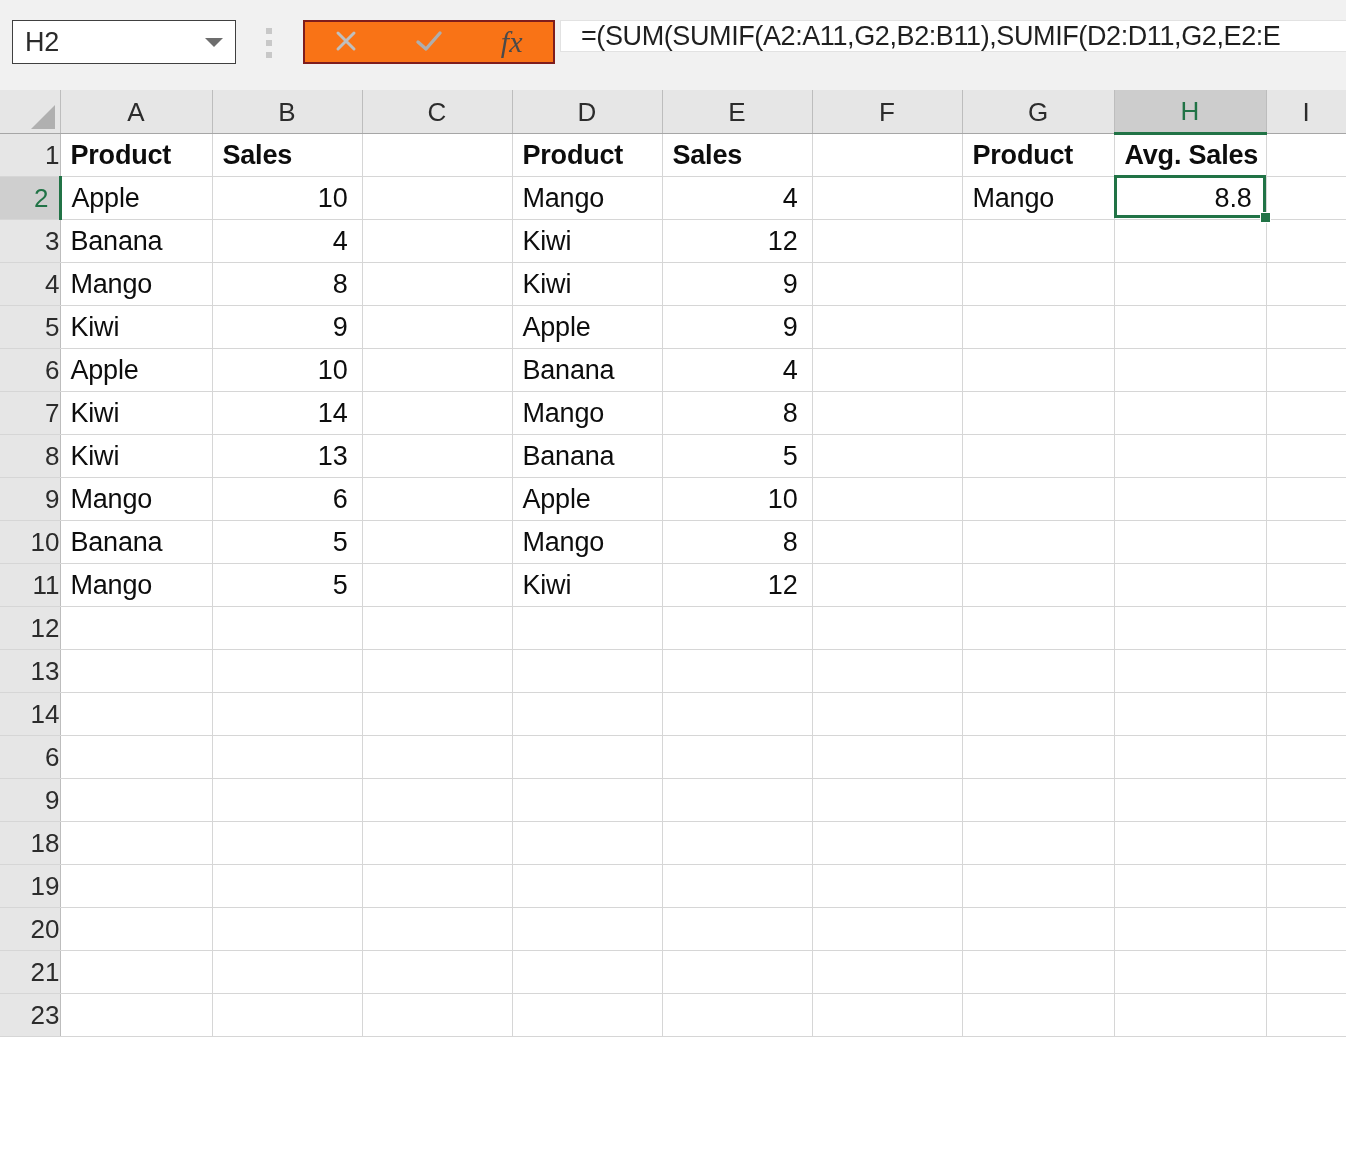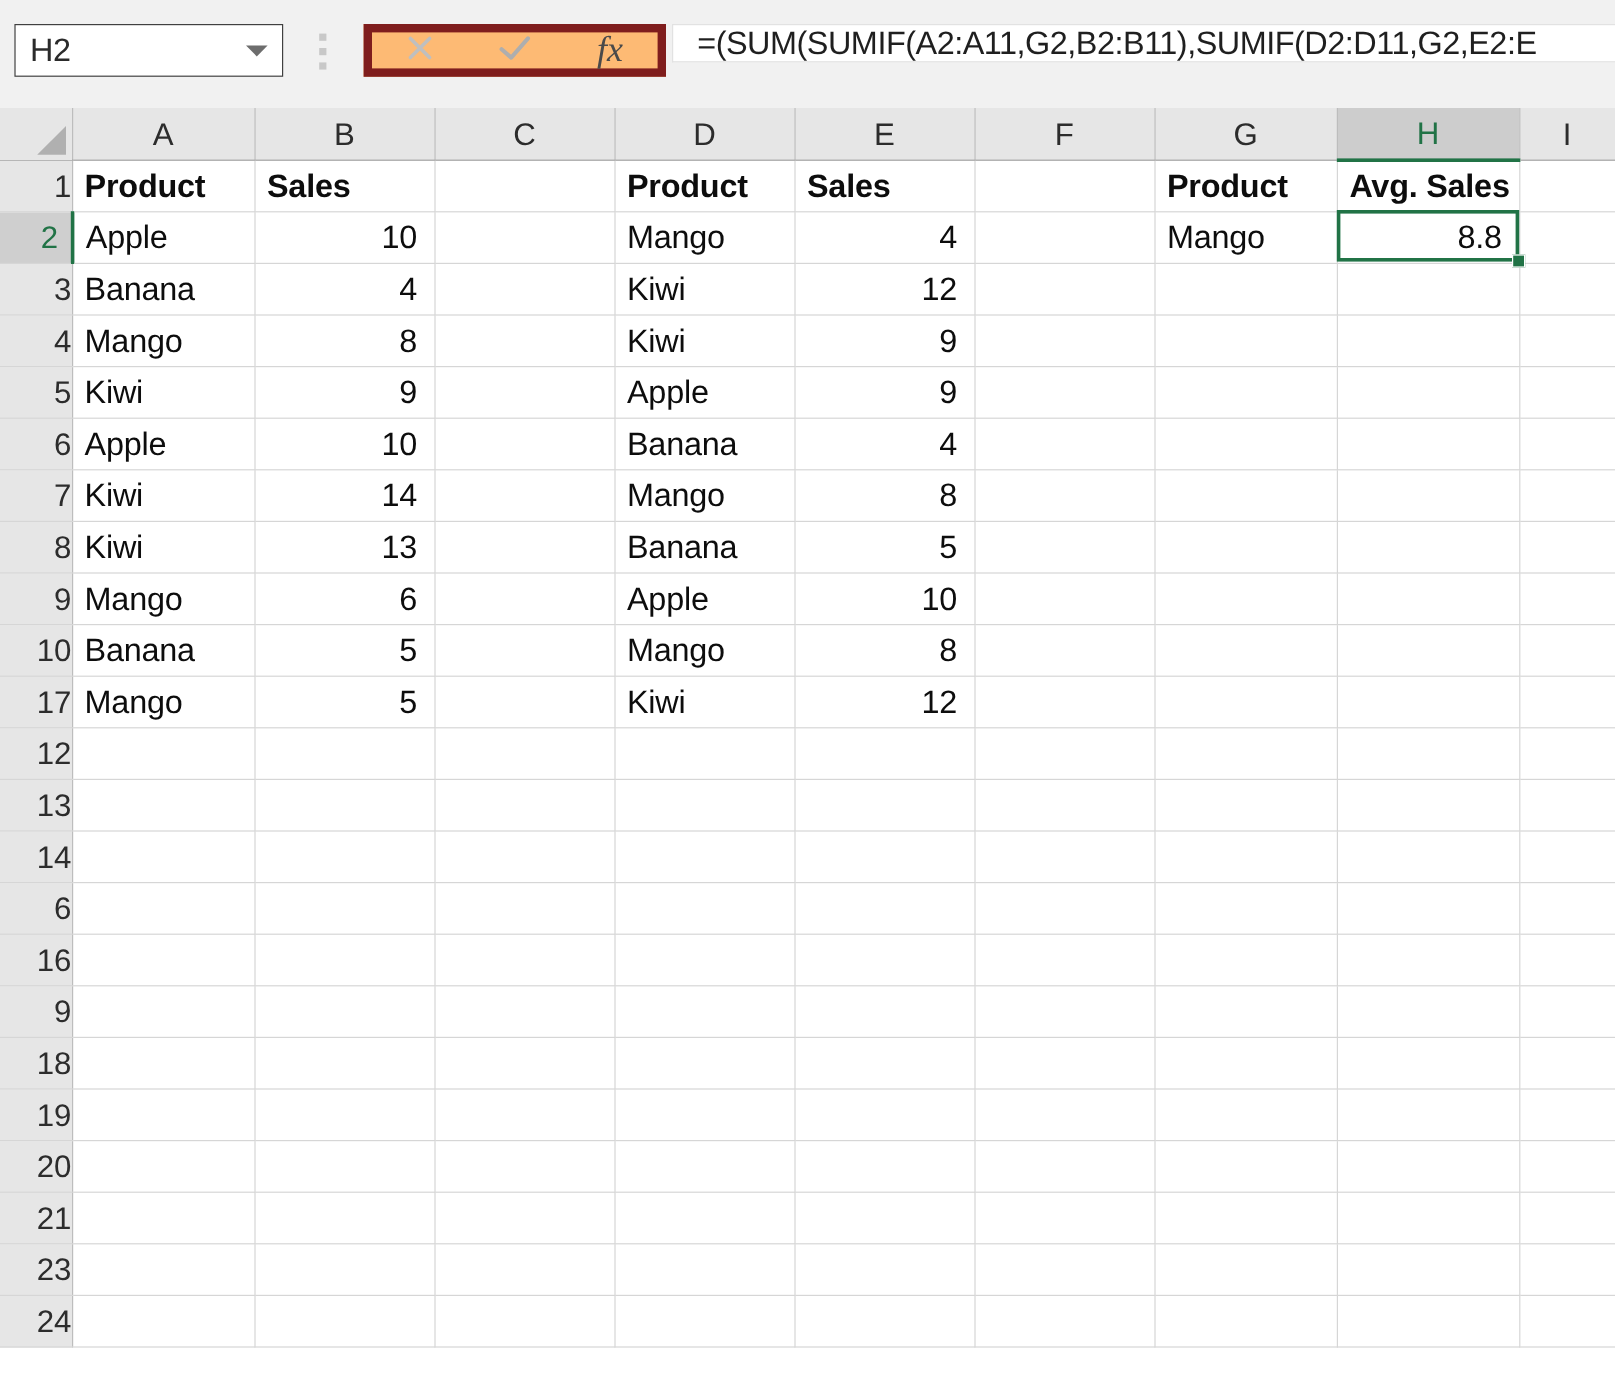--- a/index.html
+++ b/index.html
@@ -66,22 +66,22 @@
     width: 6px;
     height: 6px;
     background: #c8c8c8;
   }
   .fbuttons {
     position: absolute;
     left: 303px;
     top: 20px;
     width: 252px;
     height: 44px;
-    background: #fdba74;
-    border: 7px solid #7f1d1d;
+    background: #f97316;
+    border: 2px solid #7f1d1d;
     box-sizing: border-box;
     display: flex;
     align-items: center;
   }
   .fbtn {
     flex: 1;
     text-align: center;
     line-height: 1;
   }
   .icon-fx {
@@ -402,21 +402,21 @@
           <td class="cell num">5</td>
           <td class="cell txt"></td>
           <td class="cell txt">Mango</td>
           <td class="cell num">8</td>
           <td class="cell txt"></td>
           <td class="cell txt"></td>
           <td class="cell txt"></td>
           <td class="cell txt"></td>
         </tr>
         <tr>
-          <td class="rowhead">17</td>
+          <td class="rowhead">11</td>
           <td class="cell txt">Mango</td>
           <td class="cell num">5</td>
           <td class="cell txt"></td>
           <td class="cell txt">Kiwi</td>
           <td class="cell num">12</td>
           <td class="cell txt"></td>
           <td class="cell txt"></td>
           <td class="cell txt"></td>
           <td class="cell txt"></td>
         </tr>
@@ -462,32 +462,20 @@
           <td class="cell txt"></td>
           <td class="cell txt"></td>
           <td class="cell txt"></td>
           <td class="cell txt"></td>
           <td class="cell txt"></td>
           <td class="cell txt"></td>
           <td class="cell txt"></td>
           <td class="cell txt"></td>
         </tr>
         <tr>
-          <td class="rowhead">16</td>
-          <td class="cell txt"></td>
-          <td class="cell txt"></td>
-          <td class="cell txt"></td>
-          <td class="cell txt"></td>
-          <td class="cell txt"></td>
-          <td class="cell txt"></td>
-          <td class="cell txt"></td>
-          <td class="cell txt"></td>
-          <td class="cell txt"></td>
-        </tr>
-        <tr>
           <td class="rowhead">9</td>
           <td class="cell txt"></td>
           <td class="cell txt"></td>
           <td class="cell txt"></td>
           <td class="cell txt"></td>
           <td class="cell txt"></td>
           <td class="cell txt"></td>
           <td class="cell txt"></td>
           <td class="cell txt"></td>
           <td class="cell txt"></td>
@@ -535,32 +523,20 @@
           <td class="cell txt"></td>
           <td class="cell txt"></td>
           <td class="cell txt"></td>
           <td class="cell txt"></td>
           <td class="cell txt"></td>
           <td class="cell txt"></td>
           <td class="cell txt"></td>
         </tr>
         <tr>
           <td class="rowhead">23</td>
-          <td class="cell txt"></td>
-          <td class="cell txt"></td>
-          <td class="cell txt"></td>
-          <td class="cell txt"></td>
-          <td class="cell txt"></td>
-          <td class="cell txt"></td>
-          <td class="cell txt"></td>
-          <td class="cell txt"></td>
-          <td class="cell txt"></td>
-        </tr>
-        <tr>
-          <td class="rowhead">24</td>
           <td class="cell txt"></td>
           <td class="cell txt"></td>
           <td class="cell txt"></td>
           <td class="cell txt"></td>
           <td class="cell txt"></td>
           <td class="cell txt"></td>
           <td class="cell txt"></td>
           <td class="cell txt"></td>
           <td class="cell txt"></td>
         </tr>

